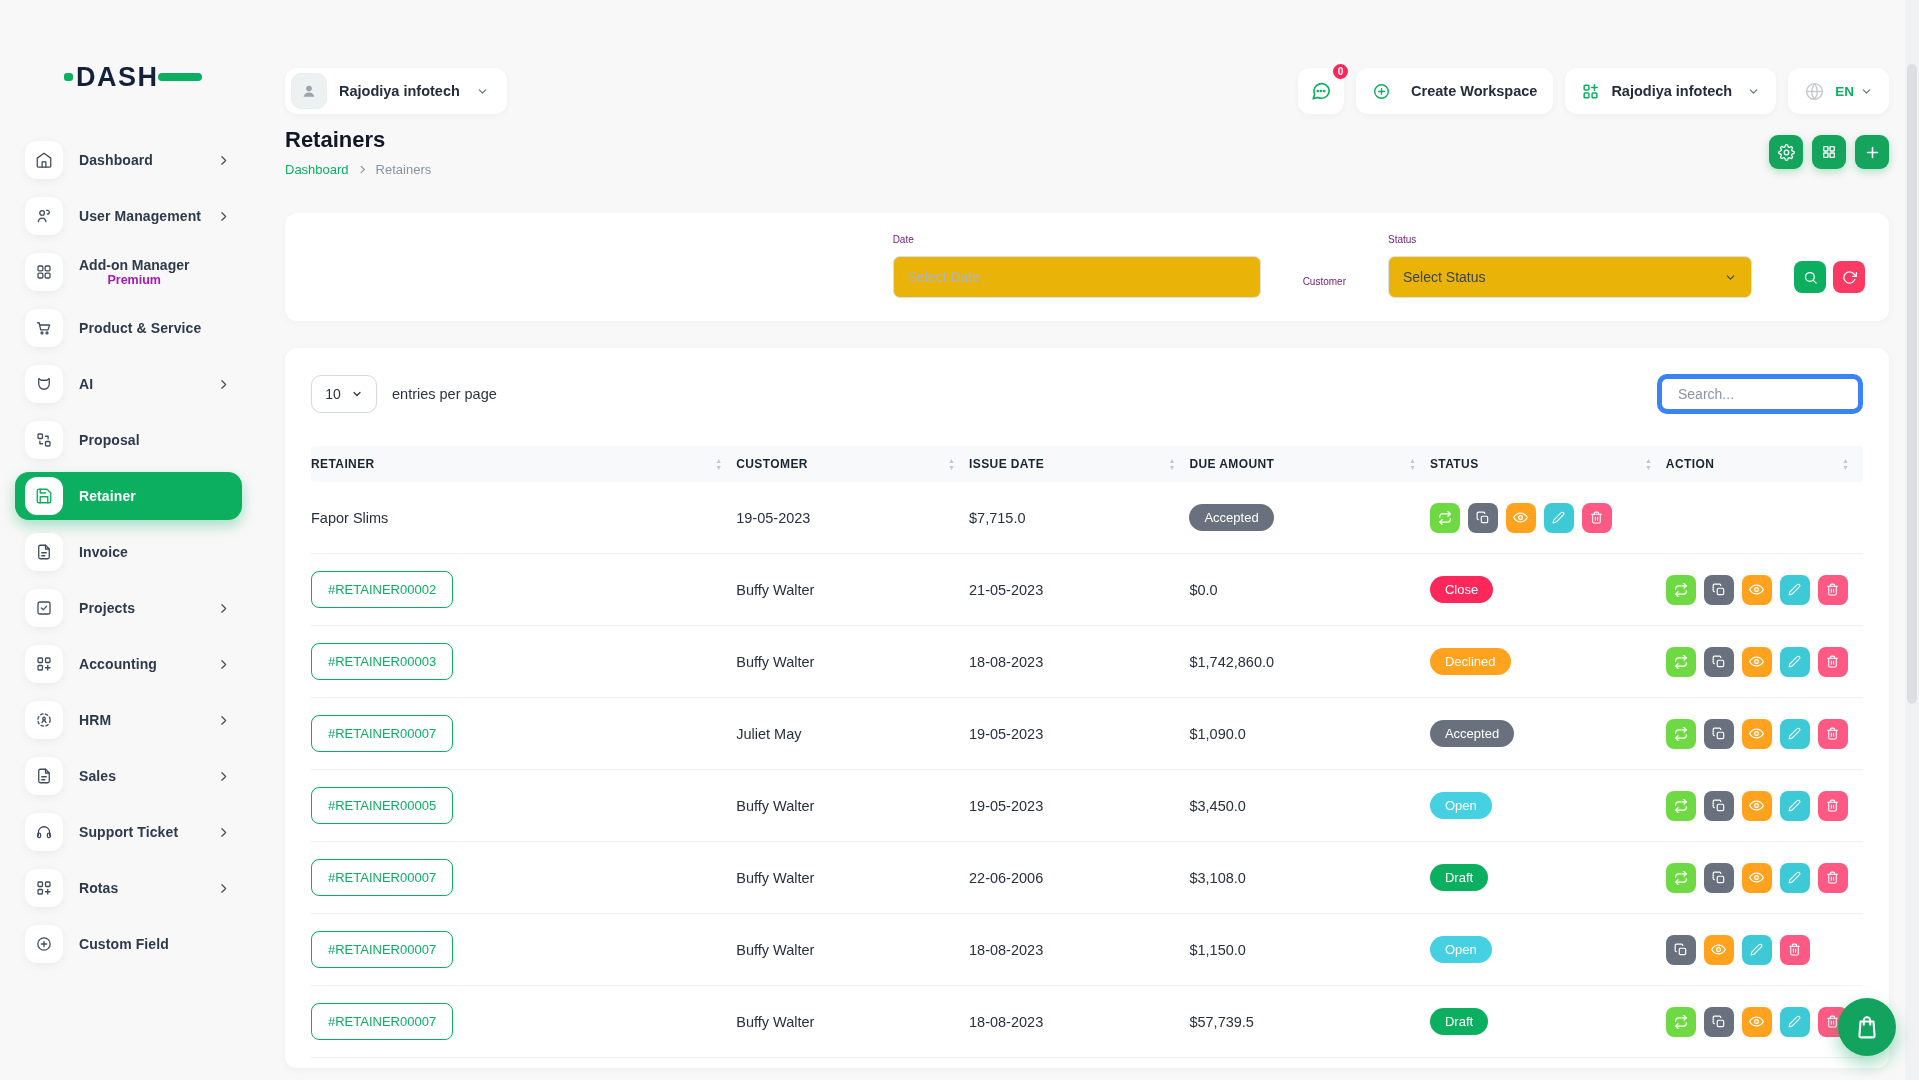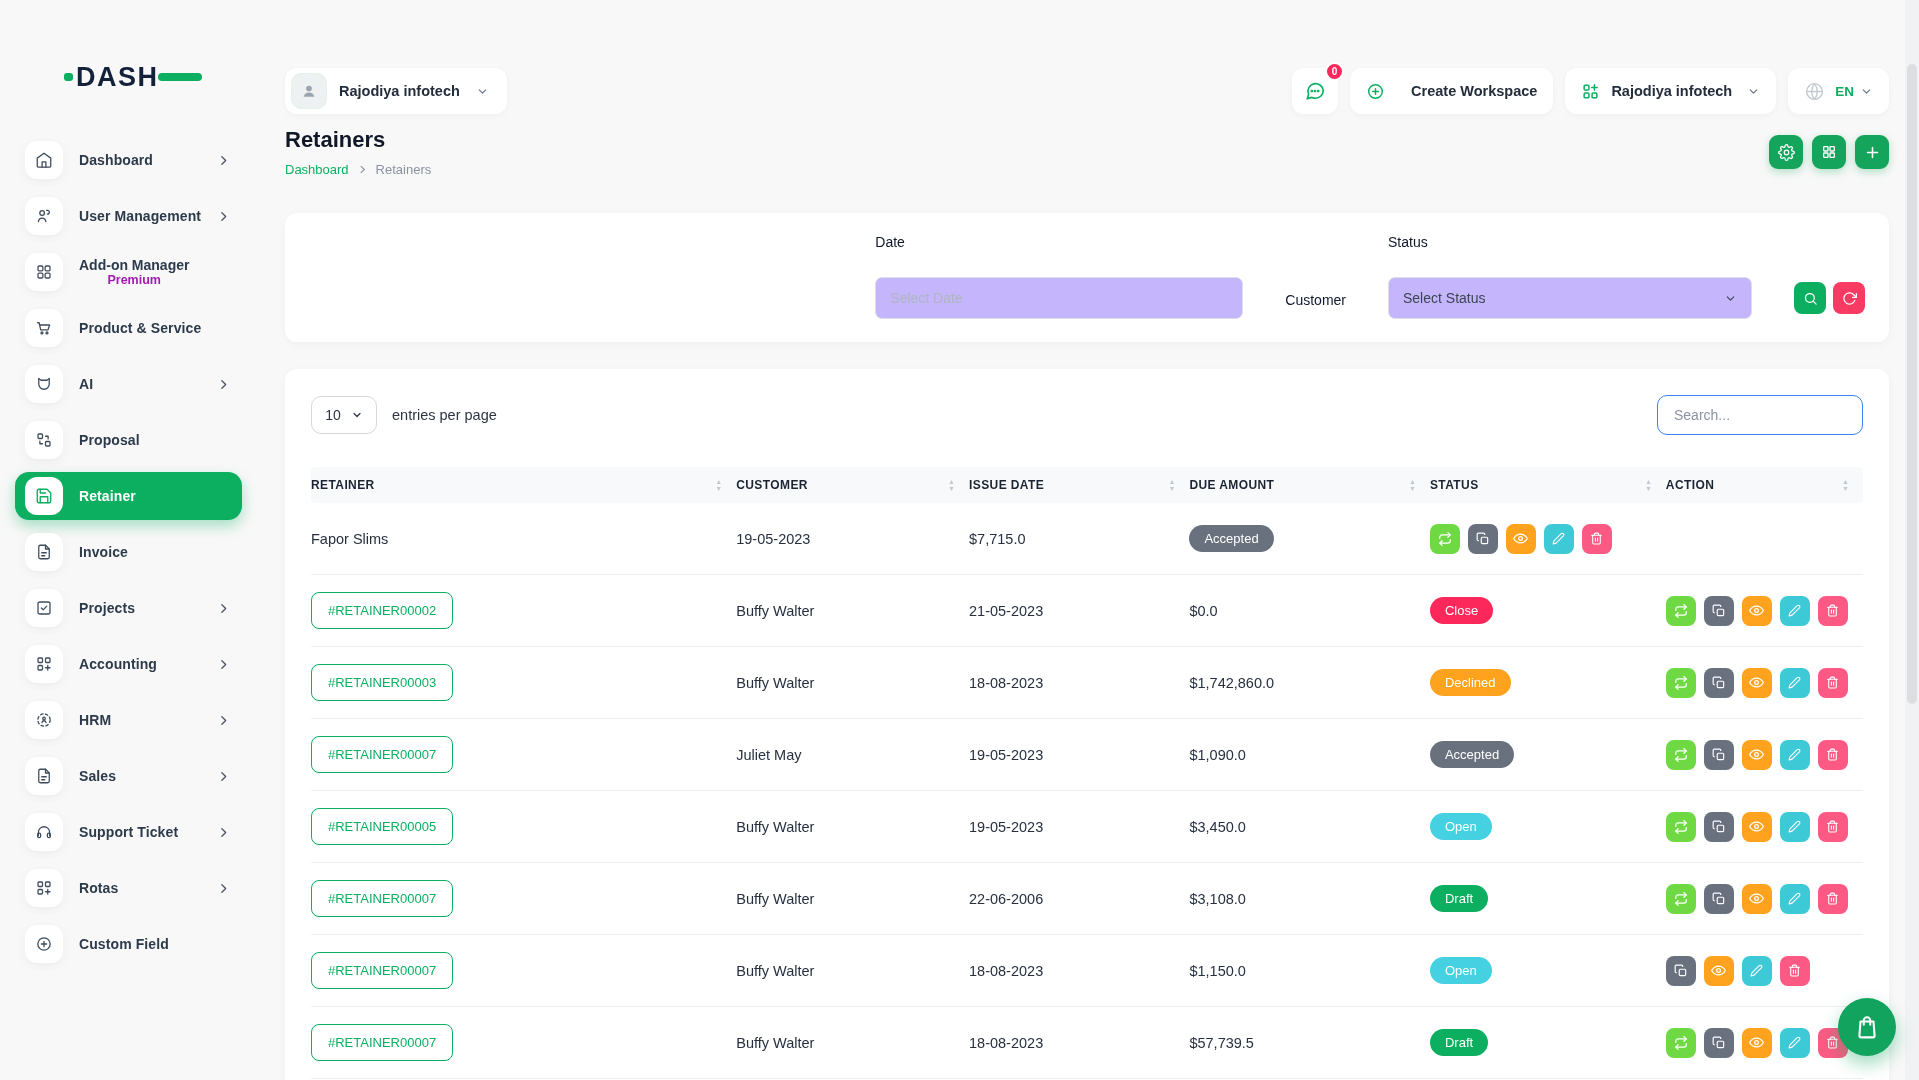--- a/index.html
+++ b/index.html
@@ -47,66 +47,65 @@
     display:flex; align-items:center; justify-content:center; color:#9aa4ad; }
   .pill-label { font-size:14.5px; font-weight:700; color:#242d3b; }
   .chev-down { color:#6b7280; margin-left:4px; }
   .topbar-right { display:flex; align-items:center; gap:12px; }
   .icon-pill { width:46px; height:46px; padding:0; justify-content:center; position:relative; }
   .msg-badge {
     position:absolute; top:-6px; right:-6px; min-width:19px; height:19px; border-radius:10px;
     background:#fc275a; border:2px solid #ffffff; color:#fff; font-size:10px; font-weight:700;
     display:flex; align-items:center; justify-content:center; padding:0 4px;
   }
-  .create-ws { gap:26px; }
+  .create-ws { gap:20px; }
   .lang-en { color:#0caf60; font-size:13.5px; font-weight:700; margin:0 2px 0 10px; }
 
   .page-header { display:flex; justify-content:space-between; align-items:flex-start; margin-top:13px; }
   .page-title { font-size:22px; font-weight:700; color:#101828; }
   .breadcrumb { display:flex; align-items:center; gap:8px; margin-top:9px; font-size:13px; }
   .breadcrumb .bc-link { color:#0caf60; cursor:pointer; }
   .breadcrumb .bc-sep { color:#8a93a2; }
   .breadcrumb .bc-current { color:#8a93a2; }
   .header-actions { display:flex; gap:9px; margin-top:8px; }
   .hbtn { width:34px; height:34px; border-radius:9px; background:#15a45c; border:none; color:#fff;
     display:flex; align-items:center; justify-content:center; cursor:pointer;
     box-shadow:0 3px 8px rgba(21,164,92,.3); }
 
   
   .card { background:#ffffff; border-radius:12px; box-shadow:0 2px 8px rgba(40,50,70,.04); }
   .filter-card { margin-top:36px; padding:21px 24px 23px 26px; }
   .filter-row { display:flex; justify-content:flex-end; align-items:flex-end; gap:42px; }
   .f-group { display:flex; flex-direction:column; }
-  .f-label { font-size:14px; color:#0f172a; margin-bottom:11px; font-weight:400; }
+  .f-label { font-size:10px; color:#701a75; margin-bottom:11px; font-weight:400; }
   .f-input, .f-select {
-    height:42px; border:1px solid #dde1e6; border-radius:7px; background:#c4b5fd;
+    height:42px; border:1px solid #dde1e6; border-radius:7px; background:#eab308;
     font-size:14px; padding:0 14px; outline:none; color:#3a4552;
     font-family:"Liberation Sans","DejaVu Sans",sans-serif;
-    margin-top:16px;
   }
   .f-input::placeholder { color:#aeb6c0; }
   .f-select { display:flex; align-items:center; justify-content:space-between; cursor:pointer; }
   .f-date { width:368px; }
   .f-customer { width:337px; }
   .f-status { width:364px; }
   .filter-btns { display:flex; gap:7px; padding-bottom:5px; }
   .sq-btn { width:32px; height:32px; border-radius:8px; border:none; color:#fff;
     display:flex; align-items:center; justify-content:center; cursor:pointer; }
   .sq-btn.green { background:#0caf60; }
   .sq-btn.pink  { background:#f93a63; }
 
   
   .table-card { margin-top:27px; padding:26px 26px 0 26px; height:720px; overflow:hidden; }
   .table-controls { display:flex; align-items:center; justify-content:space-between;gap:43px; }
   .entries { display:flex; align-items:center; gap:15px; }
   .entries-select { width:66px; height:38px; border:1px solid #d4d9df; border-radius:10px;
     display:flex; align-items:center; justify-content:center; gap:10px; font-size:14px;
     color:#2b3442; cursor:pointer; }
   .entries-label { font-size:14.5px; color:#2b3442; }
-  .search-input { width:206px; height:40px; border:1px solid #3b82f6; border-radius:10px;
+  .search-input { width:206px; height:40px; border:5px solid #3b82f6; border-radius:10px;
     padding:0 16px; font-size:14px; outline:none; color:#3a4552;
     font-family:"Liberation Sans","DejaVu Sans",sans-serif; }
   .search-input::placeholder { color:#8a93a2; }
 
   .tbl { margin-top:32px; }
   .thead, .trow { display:grid; grid-template-columns:27.4% 15% 14.2% 15.5% 15.2% 12.7%; align-items:center; }
   .thead { background:#f8f9fa; border-radius:4px; height:36px; }
   .th { display:flex; align-items:center; justify-content:space-between; padding:0 14px 0 0; }
   .th:first-child { padding-left:0; }
   .th-label { font-size:12px; font-weight:700; color:#1b2433; letter-spacing:.4px; }

